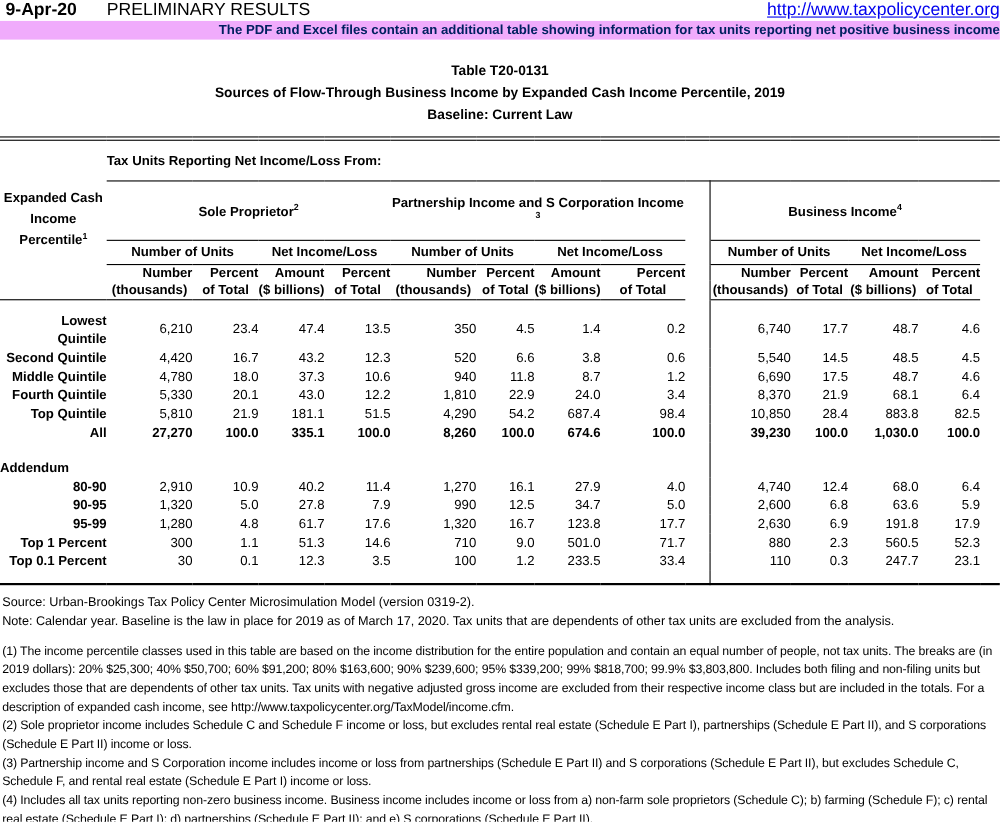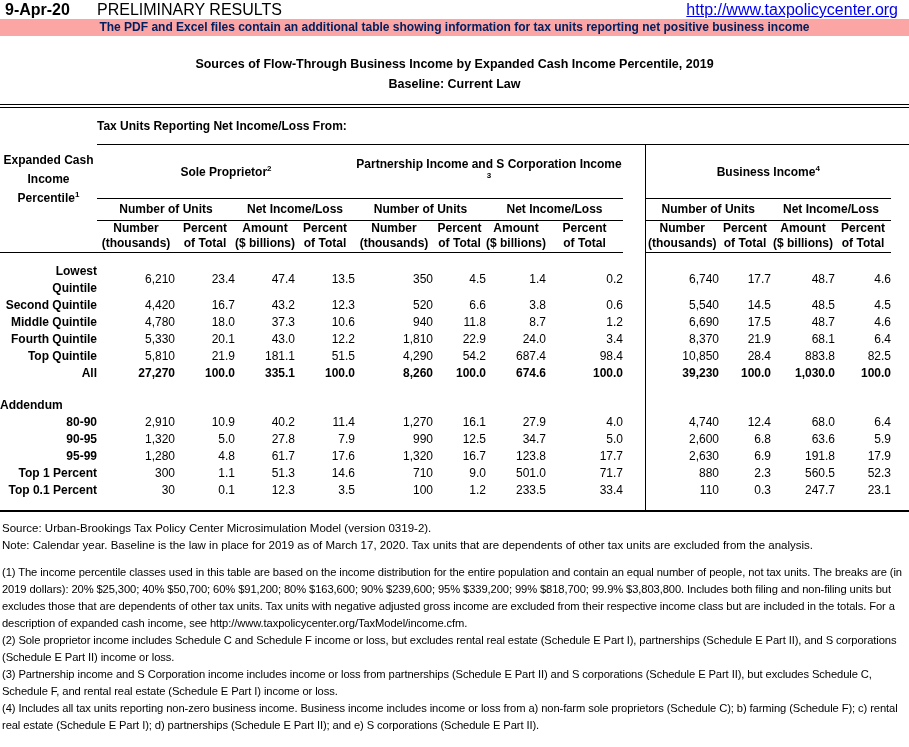--- a/index.html
+++ b/index.html
@@ -11,29 +11,29 @@
     color: #000;
     overflow: hidden;
   }
   
   .topstrip {
     display: flex; align-items: baseline;
     height: 19px; line-height: 19px; font-size: 16px;
   }
   .date { width: 97px; padding-left: 5px; font-weight: bold; }
   .status { font-weight: normal; }
-  .toplink { margin-left: auto; padding-right: 11px; }
+  .toplink { margin-left: auto; padding-right: 0; }
   .toplink a { color: #0000EE; text-decoration: underline; }
   
   .banner {
     height: 17px; line-height: 17px;
-    background: #fca5a5;
+    background: #f0abfc;
     color: #002060;
     font-size: 12px; font-weight: bold;
-    text-align: center;
+    text-align: right;
     overflow: hidden;
   }
   
   .titles { margin-top: 18px; text-align: center; }
   .titles div { font-weight: bold; font-size: 12.5px; line-height: 20px; }
   
   table.main {
     margin-top: 10px;
     border-collapse: collapse;
     table-layout: fixed;
@@ -47,21 +47,21 @@
     vertical-align: middle;
     overflow: hidden;
   }
   .bb  { border-bottom: 1px solid #000; }
   .div-r { border-right: 1px solid #000; }
   td.stub { text-align: center; vertical-align: middle; font-weight: bold; }
   td.stub span.stubtxt { white-space: pre-line; line-height: 19px; }
   td.thdr { height: 38px; text-align: left; font-weight: bold; vertical-align: bottom; padding-bottom: 9px; }
   td.grp  { height: 54px; text-align: center; font-weight: bold; }
   td.subg { height: 22px; text-align: center; font-weight: bold; vertical-align: bottom; padding-bottom: 2px; }
-  td.ch1  { height: 15px; text-align: center; font-weight: bold; vertical-align: bottom; }
+  td.ch1  { height: 15px; text-align: right; font-weight: bold; vertical-align: bottom; }
   td.ch2  { height: 17px; text-align: center; font-weight: bold; vertical-align: top; padding-top: 1px; }
   sup { font-size: 8px; }
   
   tbody.data td { height: 17px; line-height: 17px; }
   tbody.data tr:first-child td { padding-top: 10px; height: 27px; padding-left: 19px; }
   td.num { text-align: right; padding-right: 3px; }
   td.lbl { text-align: right; padding-right: 2px; font-weight: bold; }
   tr.total td { font-weight: bold; }
   tr.section td { height: 32px; vertical-align: bottom; }
   td.sec-lbl { text-align: left; padding-left: 2px; font-weight: bold; }
@@ -78,20 +78,21 @@
   <div class="date">9-Apr-20</div>
   <div class="status">PRELIMINARY RESULTS</div>
   <div class="toplink">
     <a href="#">http://www.taxpolicycenter.org</a>
   </div>
 </div>
 
 <div class="banner">The PDF and Excel files contain an additional table showing information for tax units reporting net positive business income</div>
 
 <div class="titles">
+  <div>Table T20-0131</div>
   <div>Sources of Flow-Through Business Income by Expanded Cash Income Percentile, 2019</div>
   <div>Baseline: Current Law</div>
 </div>
 
 <table class="main">
   <colgroup>
     <col style="width:97px">
       <col style="width:78px">
       <col style="width:60px">
       <col style="width:60px">

